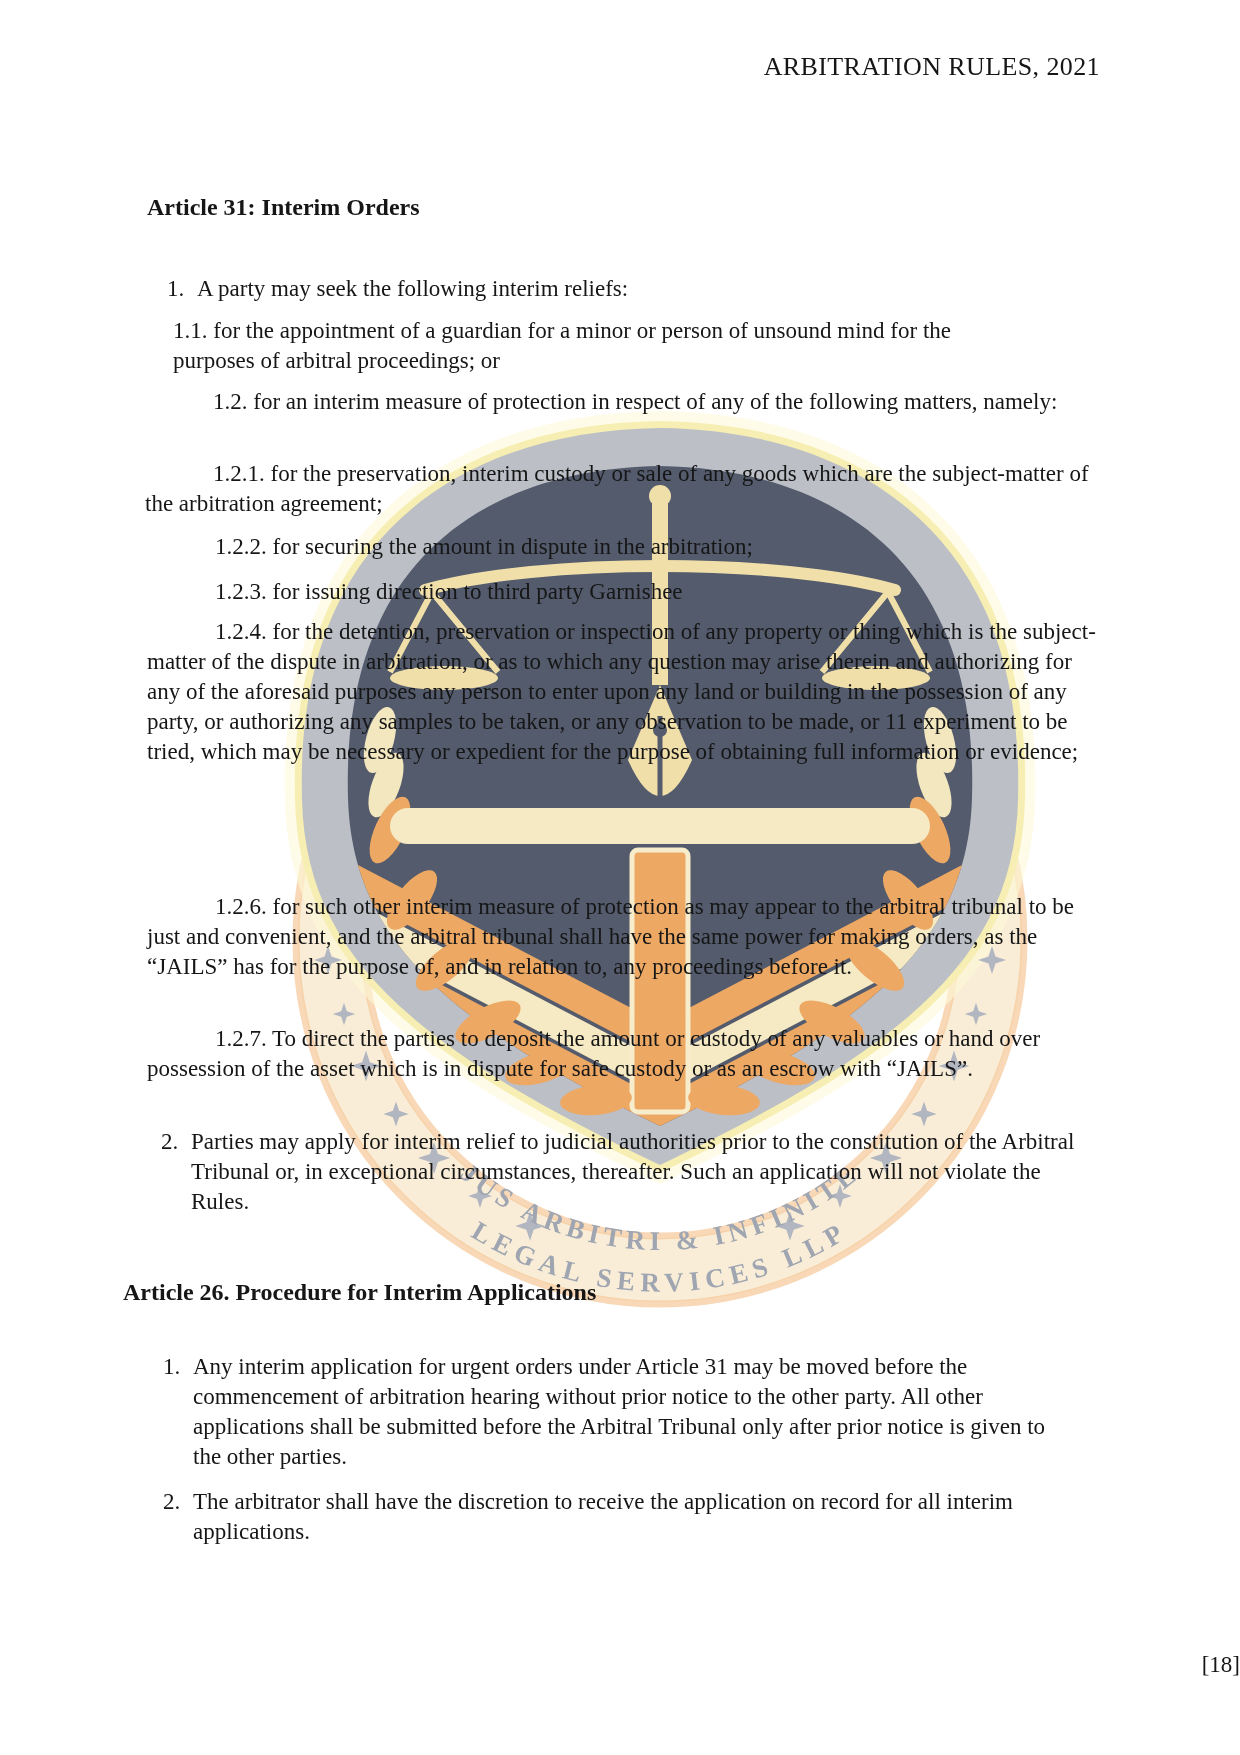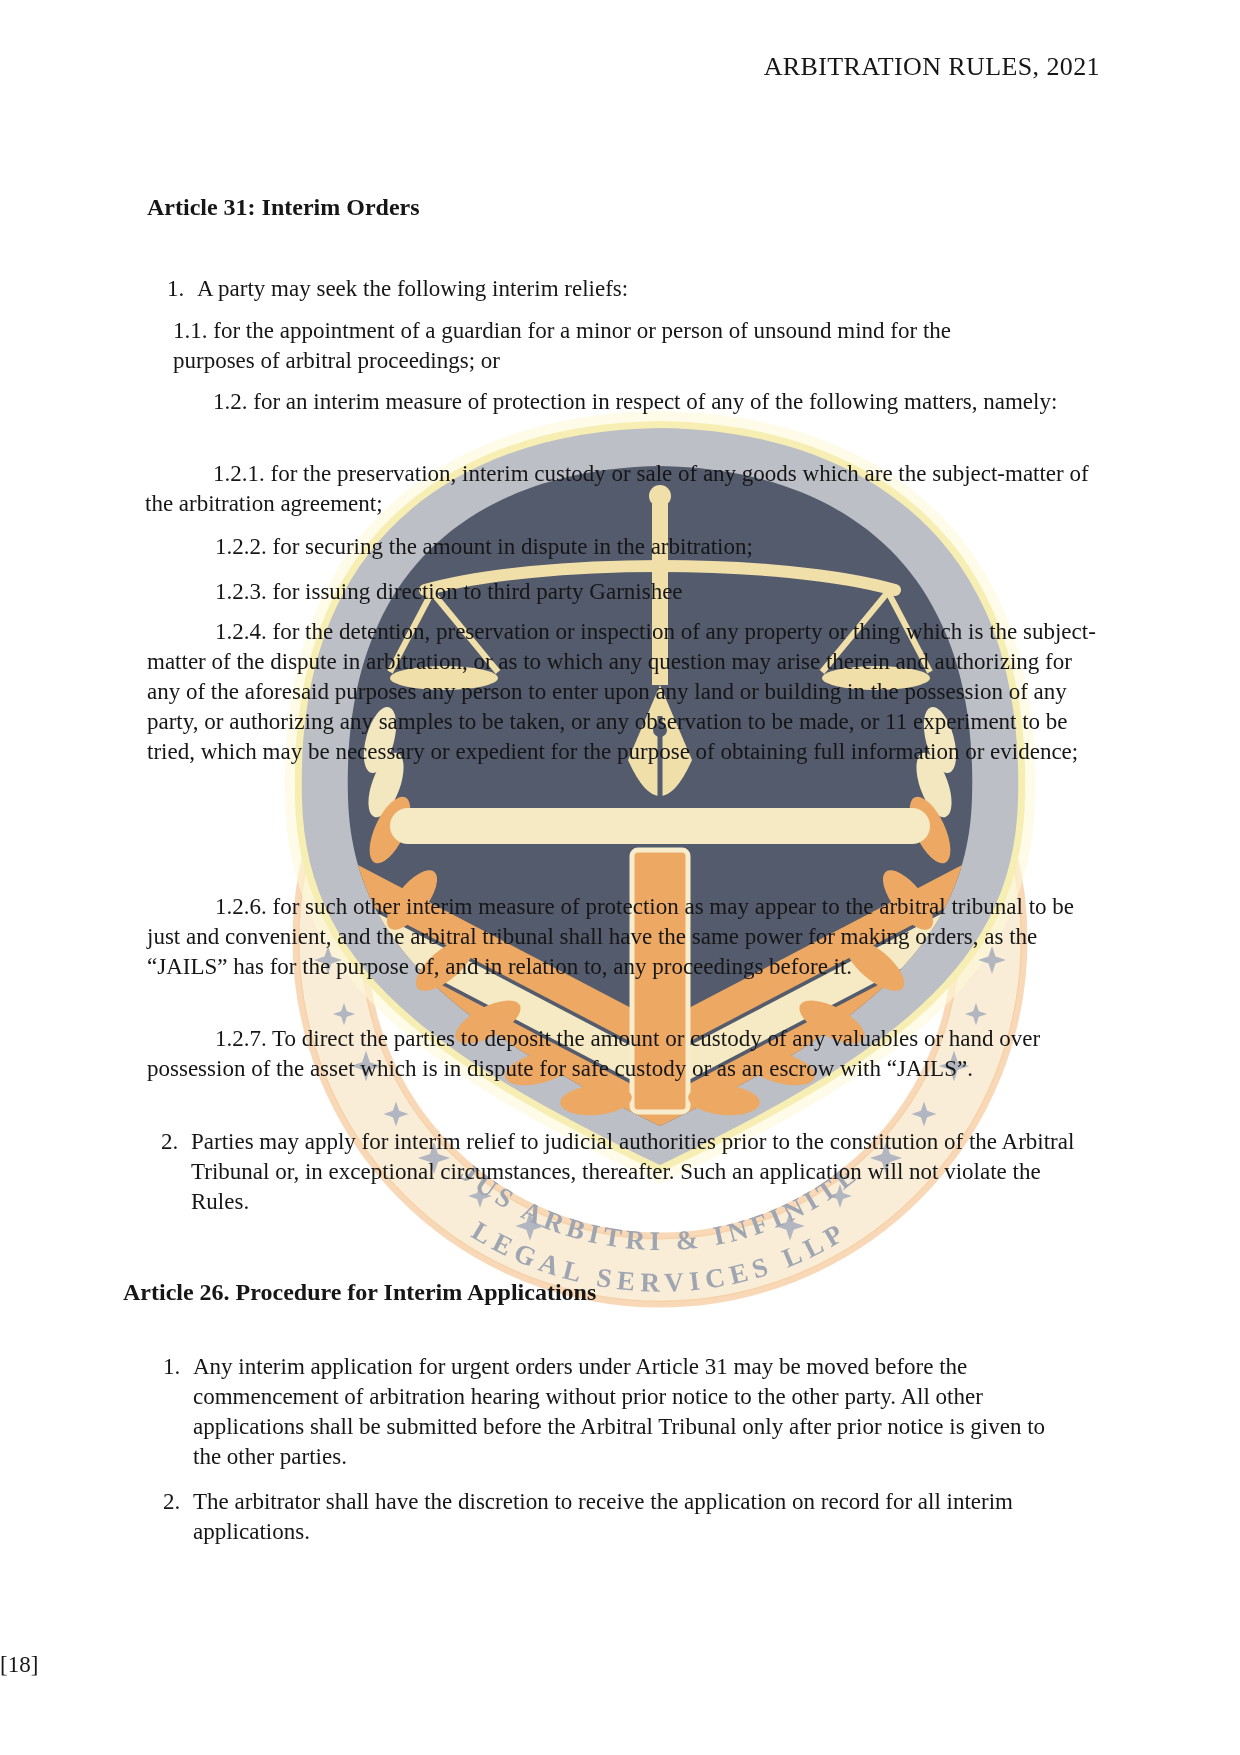--- a/index.html
+++ b/index.html
@@ -13,21 +13,21 @@
   .hdr{
     position:absolute;top:52px;right:140px;
     font-size:26px;letter-spacing:.4px;white-space:nowrap;
   }
   .block{position:absolute;font-size:23px;line-height:30px;text-align:left;}
   .heading{font-weight:bold;font-size:24px;white-space:nowrap;text-align:right;}
   .hitem{display:flex;}
   .hitem .mk{flex:0 0 30px;width:30px;}
   .hitem .tx{flex:1 1 auto;}
   .ind{text-indent:68px;}
-  .pageno{position:absolute;left:0;top:1652px;width:1240px;text-align:left;font-size:23px;}
+  .pageno{position:absolute;left:0;top:1652px;width:1240px;text-align:right;font-size:23px;}
 </style>
 </head>
 <body>
 
 <div class="page">
 
   <svg class="wm" viewBox="0 0 840 920" xmlns="http://www.w3.org/2000/svg" xmlns:xlink="http://www.w3.org/1999/xlink" opacity="0.95">
     <defs>
       <path id="shieldOuter" d="M 420,28 C 270,30 150,90 95,210 C 70,265 60,330 62,400 C 66,560 180,650 420,765 C 660,650 774,560 778,400 C 780,330 770,265 745,210 C 690,90 570,30 420,28 Z"></path>
       <path id="shieldInner" d="M 420,66 C 290,68 185,120 138,225 C 116,272 106,332 108,398 C 112,540 210,625 420,726 C 630,625 728,540 732,398 C 734,332 724,272 702,225 C 655,120 550,68 420,66 Z"></path>

